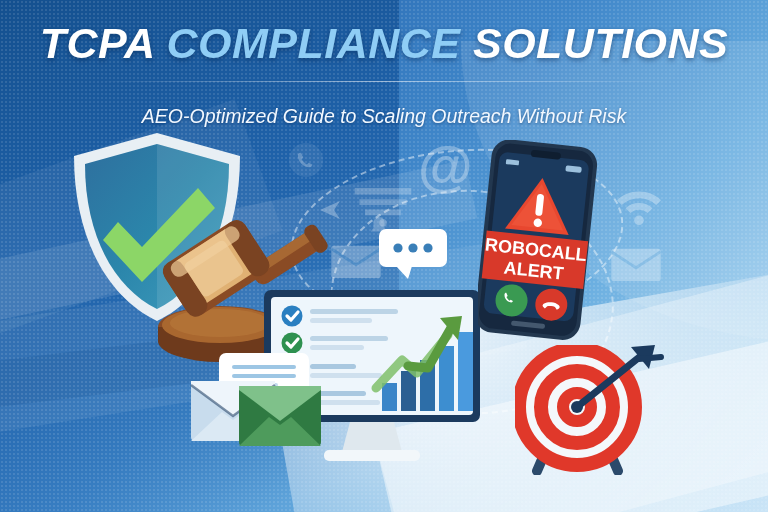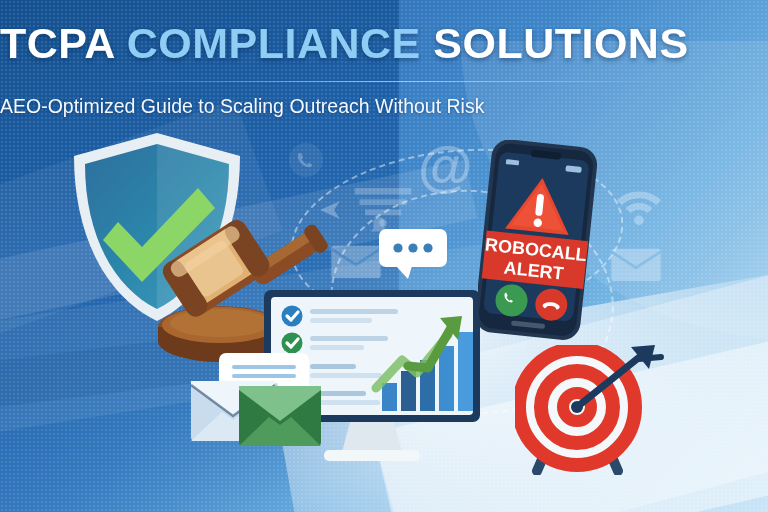--- a/index.html
+++ b/index.html
@@ -27,28 +27,28 @@
   .s7{right:-5%;top:8%;width:45%;height:300px;background:rgba(255,255,255,.10);
       border-radius:0 0 0 100%;}
   .swoosh{position:absolute;right:-18%;top:60%;width:80%;height:330px;
       background:radial-gradient(ellipse at 30% 0%,rgba(255,255,255,.85) 0%,rgba(255,255,255,.35) 42%,rgba(255,255,255,0) 70%);
       transform:rotate(-10deg);}
   .dots{position:absolute;inset:0;opacity:.22;
       background-image:radial-gradient(rgba(255,255,255,.5) 1px,transparent 1px);
       background-size:4px 4px;}
 
   
-  .header{position:absolute;left:0;right:0;top:22px;text-align:left;z-index:9;}
+  .header{position:absolute;left:0;right:0;top:22px;text-align:center;z-index:9;font-style:italic;}
   .title{font-size:43px;font-weight:bold;letter-spacing:.5px;line-height:1;
          text-shadow:0 2px 5px rgba(0,30,70,.45);white-space:nowrap;}
   .t-w{color:#ffffff;}
   .t-b{color:#8fcdf5;}
   .rule{width:570px;height:1px;margin:16px auto 0;
         background:linear-gradient(90deg,rgba(255,255,255,0),rgba(255,255,255,.55),rgba(255,255,255,0));}
-  .subtitle{margin-top:13px;font-size:19.5px;color:#f2f8ff;font-weight:500;
+  .subtitle{margin-top:23px;font-size:19.5px;color:#f2f8ff;font-weight:500;
             text-shadow:0 1px 3px rgba(0,30,70,.45);white-space:nowrap;}
 
   
   .ghost{position:absolute;opacity:.30;color:#ffffff;z-index:2;}
   .ring{position:absolute;border:2px dashed rgba(255,255,255,.45);border-radius:50%;z-index:1;}
   .r1{left:290px;top:150px;width:330px;height:170px;transform:rotate(-6deg);}
   .r2{left:330px;top:190px;width:280px;height:220px;transform:rotate(5deg);}
 
   .obj{position:absolute;z-index:5;}
 

